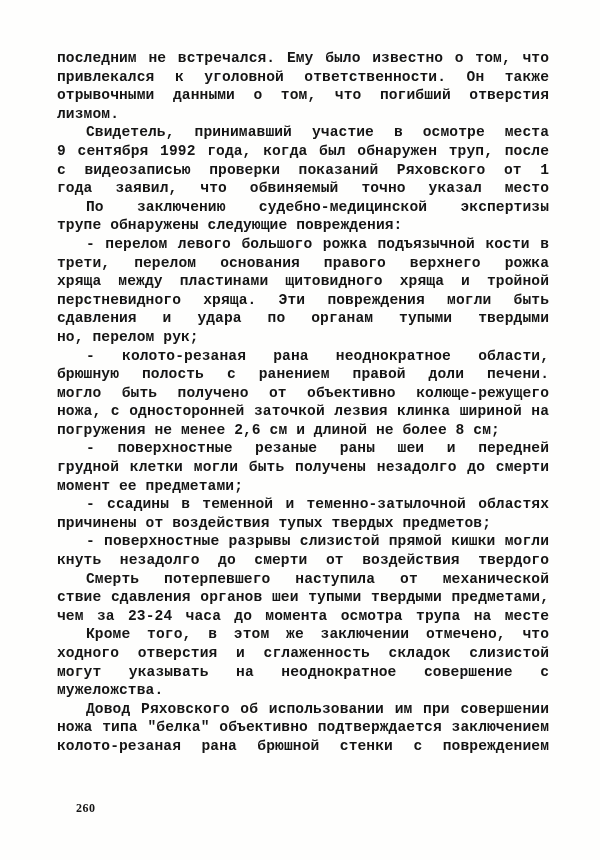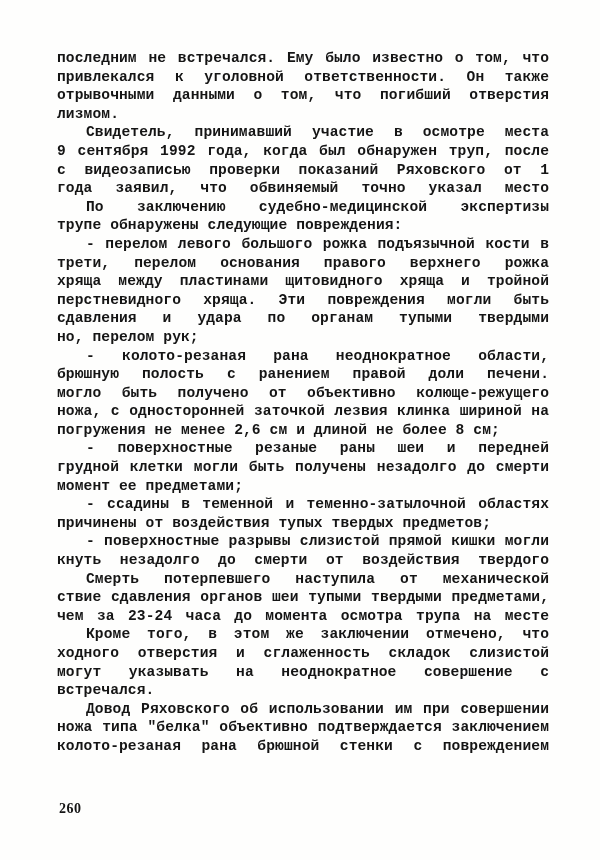--- a/index.html
+++ b/index.html
@@ -35,23 +35,23 @@
     white-space: normal;
   }
   .line.last-line {
     text-align-last: auto;
   }
   .line.indent-line {
     text-indent: 29px;
   }
   .page-number {
     position: absolute;
-    left: 59px;
+    left: 76px;
     top: 801px;
-    font-size: 14px;
+    font-size: 12px;
     font-weight: 700;
     letter-spacing: 0.5px;
   }
 </style>
 </head>
 <body>
 
 <div class="page">
   <div class="text-block" id="text-block">
       <div class="para">
@@ -100,21 +100,21 @@
       </div>
       <div class="para">
         <div class="line indent-line">Смерть потерпевшего наступила от механической асфиксии вслед-</div>
         <div class="line">ствие сдавления органов шеи тупыми твердыми предметами, не менее</div>
         <div class="line last-line">чем за 23-24 часа до момента осмотра трупа на месте происшествия.</div>
       </div>
       <div class="para">
         <div class="line indent-line">Кроме того, в этом же заключении отмечено, что зияние заднепро-</div>
         <div class="line">ходного отверстия и сглаженность складок слизистой прямой кишки</div>
         <div class="line">могут указывать на неоднократное совершение с потерпевшим актов</div>
-        <div class="line last-line">встречался.</div>
+        <div class="line last-line">мужеложства.</div>
       </div>
       <div class="para">
         <div class="line indent-line">Довод Ряховского об использовании им при совершении убийства</div>
         <div class="line">ножа типа "белка" объективно подтверждается заключением дополни-</div>
         <div class="line last-line">колото-резаная рана брюшной стенки с повреждением правой доли</div>
       </div>
     </div>
   <div class="page-number">260</div>
 </div>
 

